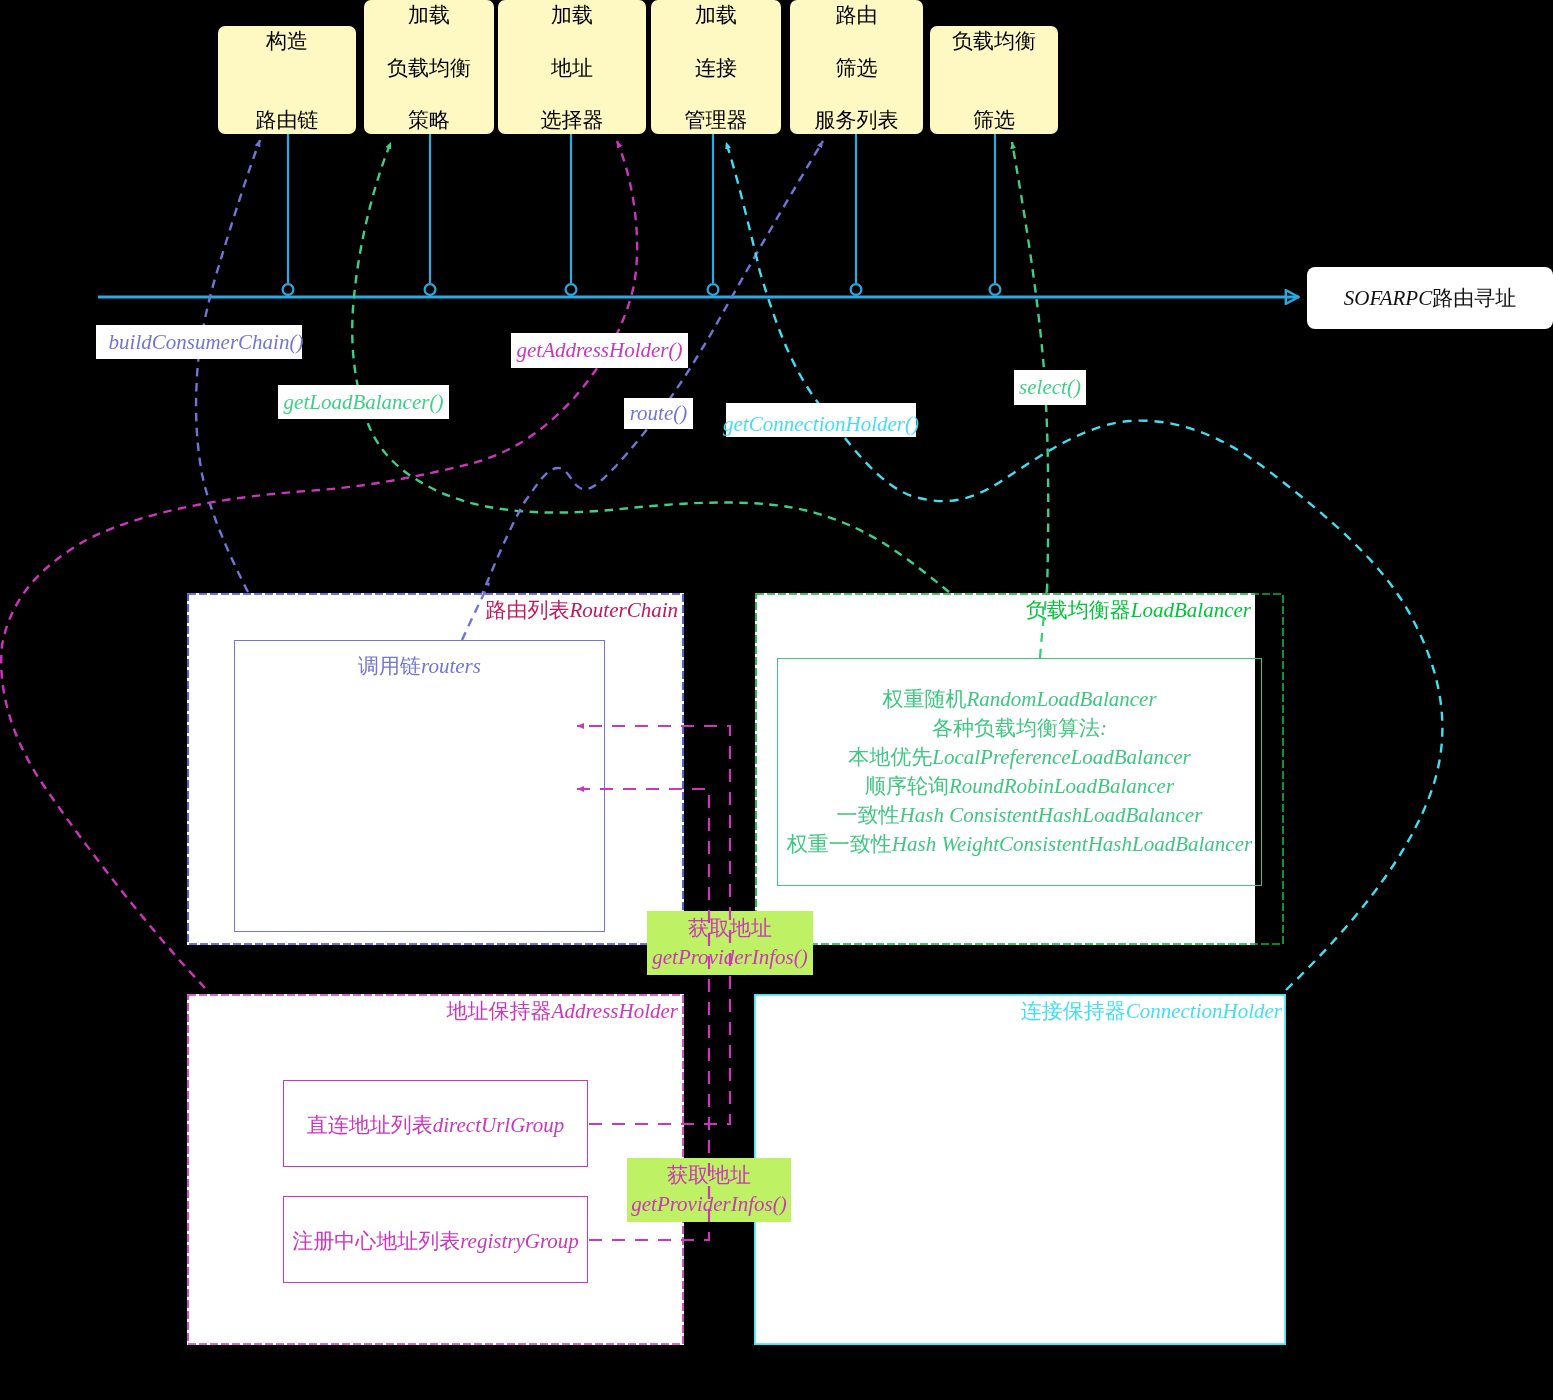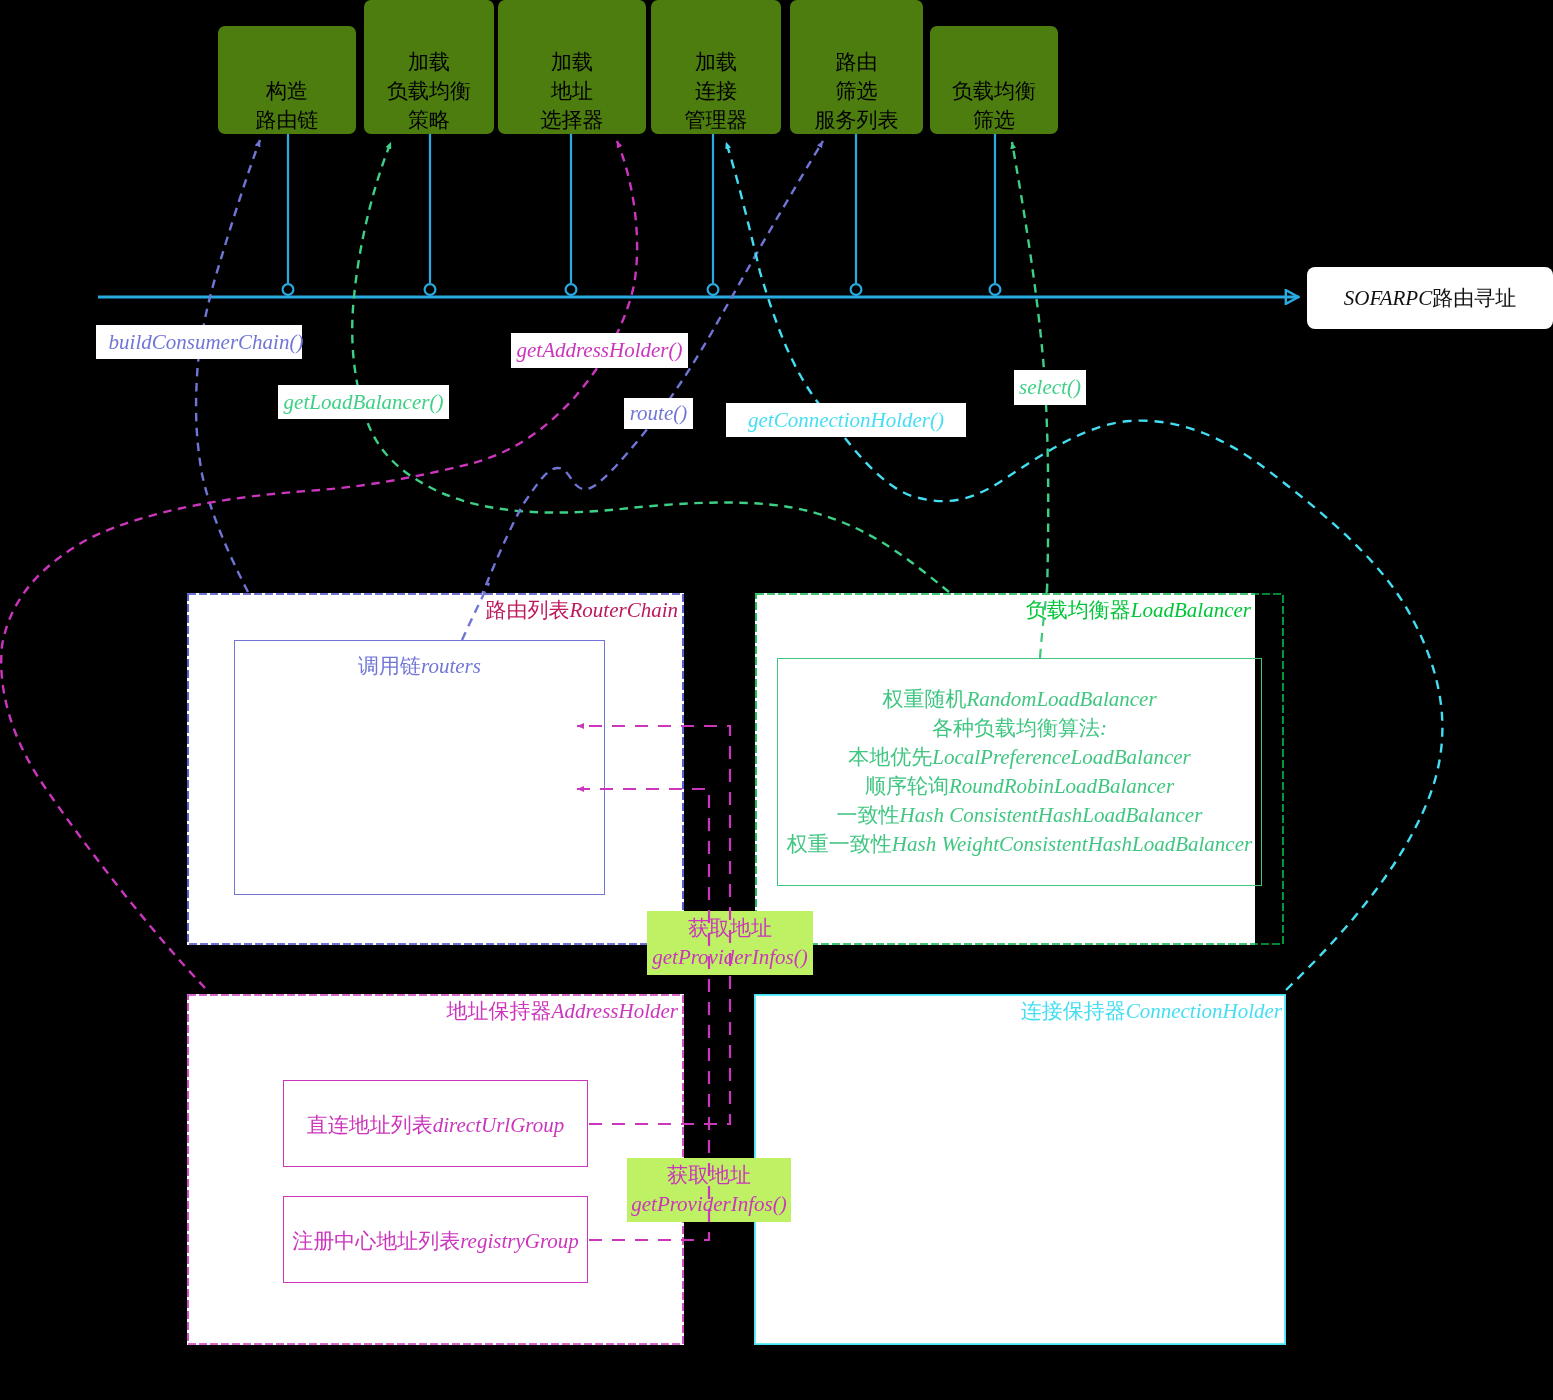--- a/index.html
+++ b/index.html
@@ -1,21 +1,21 @@
 <!DOCTYPE html>
 <html><head>
 <meta charset="utf-8">
 <style>
   html,body{margin:0;padding:0;background:#000;}
   #page{position:relative;width:1553px;height:1400px;background:#000;overflow:hidden;
         font-family:"Liberation Serif",serif;font-synthesis:none;}
   #page *{font-synthesis:none;}
   svg.layer{position:absolute;left:0;top:0;width:1553px;height:1400px;overflow:visible;}
-  .topbox{position:absolute;background:#4d7c0f;border-radius:7px;display:flex;
-          flex-direction:column;align-items:center;justify-content:flex-end;
+  .topbox{position:absolute;background:#fef9c3;border-radius:7px;display:flex;
+          flex-direction:column;align-items:center;justify-content:space-between;
           text-align:center;color:#000;font-size:21px;line-height:29px;
           font-family:"Liberation Sans",sans-serif;box-sizing:border-box;}
   .topbox span{display:block;}
   .endbox{position:absolute;background:#fff;border-radius:8px;display:flex;
           align-items:center;justify-content:center;color:#111;font-size:21px;
           font-style:italic;box-sizing:border-box;}
   .mlabel{position:absolute;background:#fff;display:flex;align-items:center;
        justify-content:center;font-style:italic;white-space:nowrap;
        font-size:21px;box-sizing:border-box;}
   .panel{position:absolute;background:#fff;box-sizing:border-box;}
@@ -130,30 +130,30 @@
     </div>
 <div class="mlabel" style="left:278px;top:385px;width:171px;height:34px;color:#3DD086;">
   <span>getLoadBalancer()</span>
     </div>
 <div class="mlabel" style="left:511px;top:333px;width:177px;height:35px;color:#CB36BC;">
   <span>getAddressHolder()</span>
     </div>
 <div class="mlabel" style="left:624px;top:398px;width:69px;height:31px;color:#7176D6;">
   <span>route()</span>
     </div>
-<div class="mlabel" style="left:726px;top:403px;width:240px;height:34px;color:#44DEF2;">
+<div class="mlabel" style="left:726px;top:403px;width:190px;height:34px;color:#44DEF2;align-items:flex-end;">
   <span>getConnectionHolder()</span>
     </div>
 <div class="mlabel" style="left:1014px;top:370px;width:72px;height:35px;color:#3DD086;">
   <span>select()</span>
     </div>
 
 <div class="panel" style="left:187px;top:593px;width:497px;height:352px;">
   <div class="panel-title" style="right:6px;top:3px;color:#be185d;">路由列表RouterChain</div>
-  <div class="innerbox" style="left:47px;top:47px;width:371px;height:255px;border:1.6px solid #7176D6;">
+  <div class="innerbox" style="left:47px;top:47px;width:371px;height:292px;border:1.6px solid #7176D6;">
     <div class="rowtext" style="top:11px;color:#7176D6;">调用链routers</div>
   </div>
 </div>
 
 <div class="panel" style="left:755px;top:593px;width:500px;height:352px;">
   <div class="panel-title" style="right:4px;top:3px;color:#00C637;">负载均衡器LoadBalancer</div>
   <div class="innerbox" style="left:22px;top:65px;width:485px;height:228px;border:1.5px solid #3FC680;
               display:flex;flex-direction:column;justify-content:center;color:#3FC680;">
     <div class="algline">权重随机RandomLoadBalancer</div>
     <div class="algline">各种负载均衡算法:</div>

